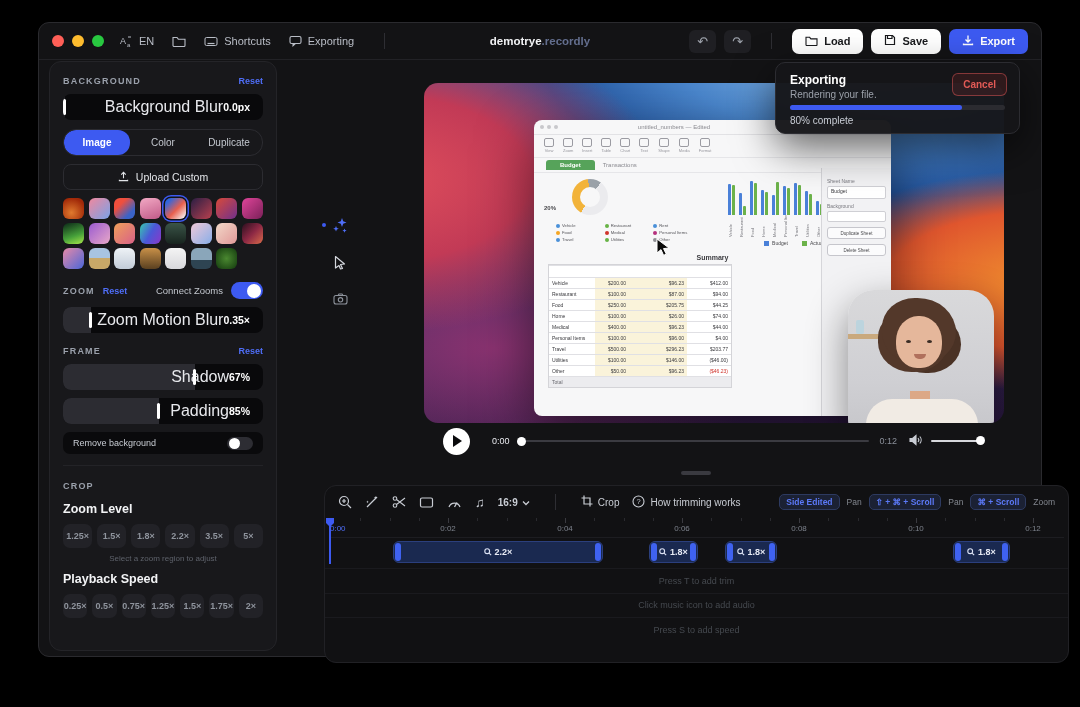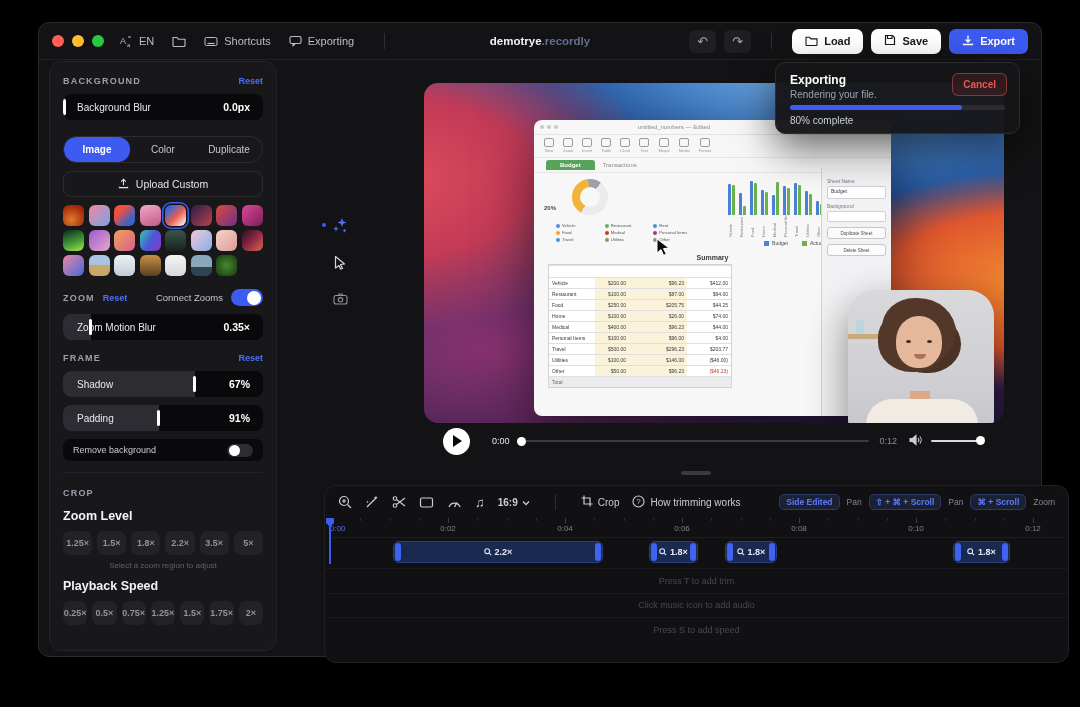--- a/index.html
+++ b/index.html
@@ -42,23 +42,23 @@
   .sidebar{position:absolute;left:10px;top:38px;width:228px;height:590px;background:#18181b;
     border:1px solid #242428;border-radius:12px;box-sizing:border-box;padding:12px 13px;overflow:hidden;}
   .sec-head{display:flex;align-items:center;margin-top:2px;}
   .sec-head .h{color:#9aa0ab;font-size:9px;font-weight:700;letter-spacing:1.2px;}
   .reset{color:#4f6ef7;font-size:9px;font-weight:700;}
   .sec-head .spacer{flex:1}
   .slider{position:relative;height:26px;background:#09090b;border-radius:8px;margin-top:8px;
     display:flex;align-items:center;overflow:hidden;}
   .slider .fill{position:absolute;left:0;top:0;bottom:0;background:#2c2c32;}
   .slider .handle{position:absolute;top:5px;width:3px;height:16px;background:#fff;border-radius:2px;z-index:2;}
-  .slider .slabel{position:relative;z-index:1;color:#e7e8ec;font-size:10px;margin-left:14px;flex:1;}
+  .slider .slabel{position:relative;z-index:1;color:#e7e8ec;font-size:16px;margin-left:14px;flex:1;text-align:right;}
   .slider .svalue{position:relative;z-index:1;color:#fff;font-size:10.5px;font-weight:700;margin-right:13px;}
-  .tabs{display:flex;margin-top:16px;height:25px;border:1px solid #2c2c31;border-radius:13px;overflow:hidden;}
+  .tabs{display:flex;margin-top:9px;height:25px;border:1px solid #2c2c31;border-radius:13px;overflow:hidden;}
   .tab{flex:1;display:flex;align-items:center;justify-content:center;color:#c3c7ce;font-size:10px;}
   .tab.active{background:#3d5af1;color:#fff;font-weight:700;border-radius:12px;}
   .upload{margin-top:8px;height:24px;border:1px solid #2c2c31;border-radius:8px;display:flex;
     align-items:center;justify-content:center;gap:7px;color:#e2e4e8;font-size:10.5px;}
   .thumbs{margin-top:8px;display:grid;grid-template-columns:repeat(8,1fr);gap:4px;}
   .thumb{width:21px;height:21px;border-radius:6px;}
   .thumb.sel{box-shadow:0 0 0 1.5px #131315,0 0 0 3px #3d5af1;}
   .inline-head{display:flex;align-items:center;gap:8px;margin-top:13px;}
   .ct-label{color:#c3c7ce;font-size:9.5px;margin-left:auto;}
   .toggle{width:32px;height:17px;border-radius:9px;position:relative;}
@@ -356,21 +356,21 @@
     <div class="slider">
       <div class="fill" style="width: 66%;"></div>
       <div class="handle" style="left: calc(66% - 2px);"></div>
       <span class="slabel">Shadow</span>
       <span class="svalue">67%</span>
     </div>
     <div class="slider">
       <div class="fill" style="width: 48%;"></div>
       <div class="handle" style="left: calc(48% - 2px);"></div>
       <span class="slabel">Padding</span>
-      <span class="svalue">91%</span>
+      <span class="svalue">85%</span>
     </div>
     <div class="remove-row">
       <span>Remove background</span>
       <div class="toggle small off">
             <div class="knob"></div>
           </div>
     </div>
 
     <div class="crop-sec">
       <span class="h" style="color:#9aa0ab;font-size:9px;font-weight:700;letter-spacing:1.2px;">CROP</span>

